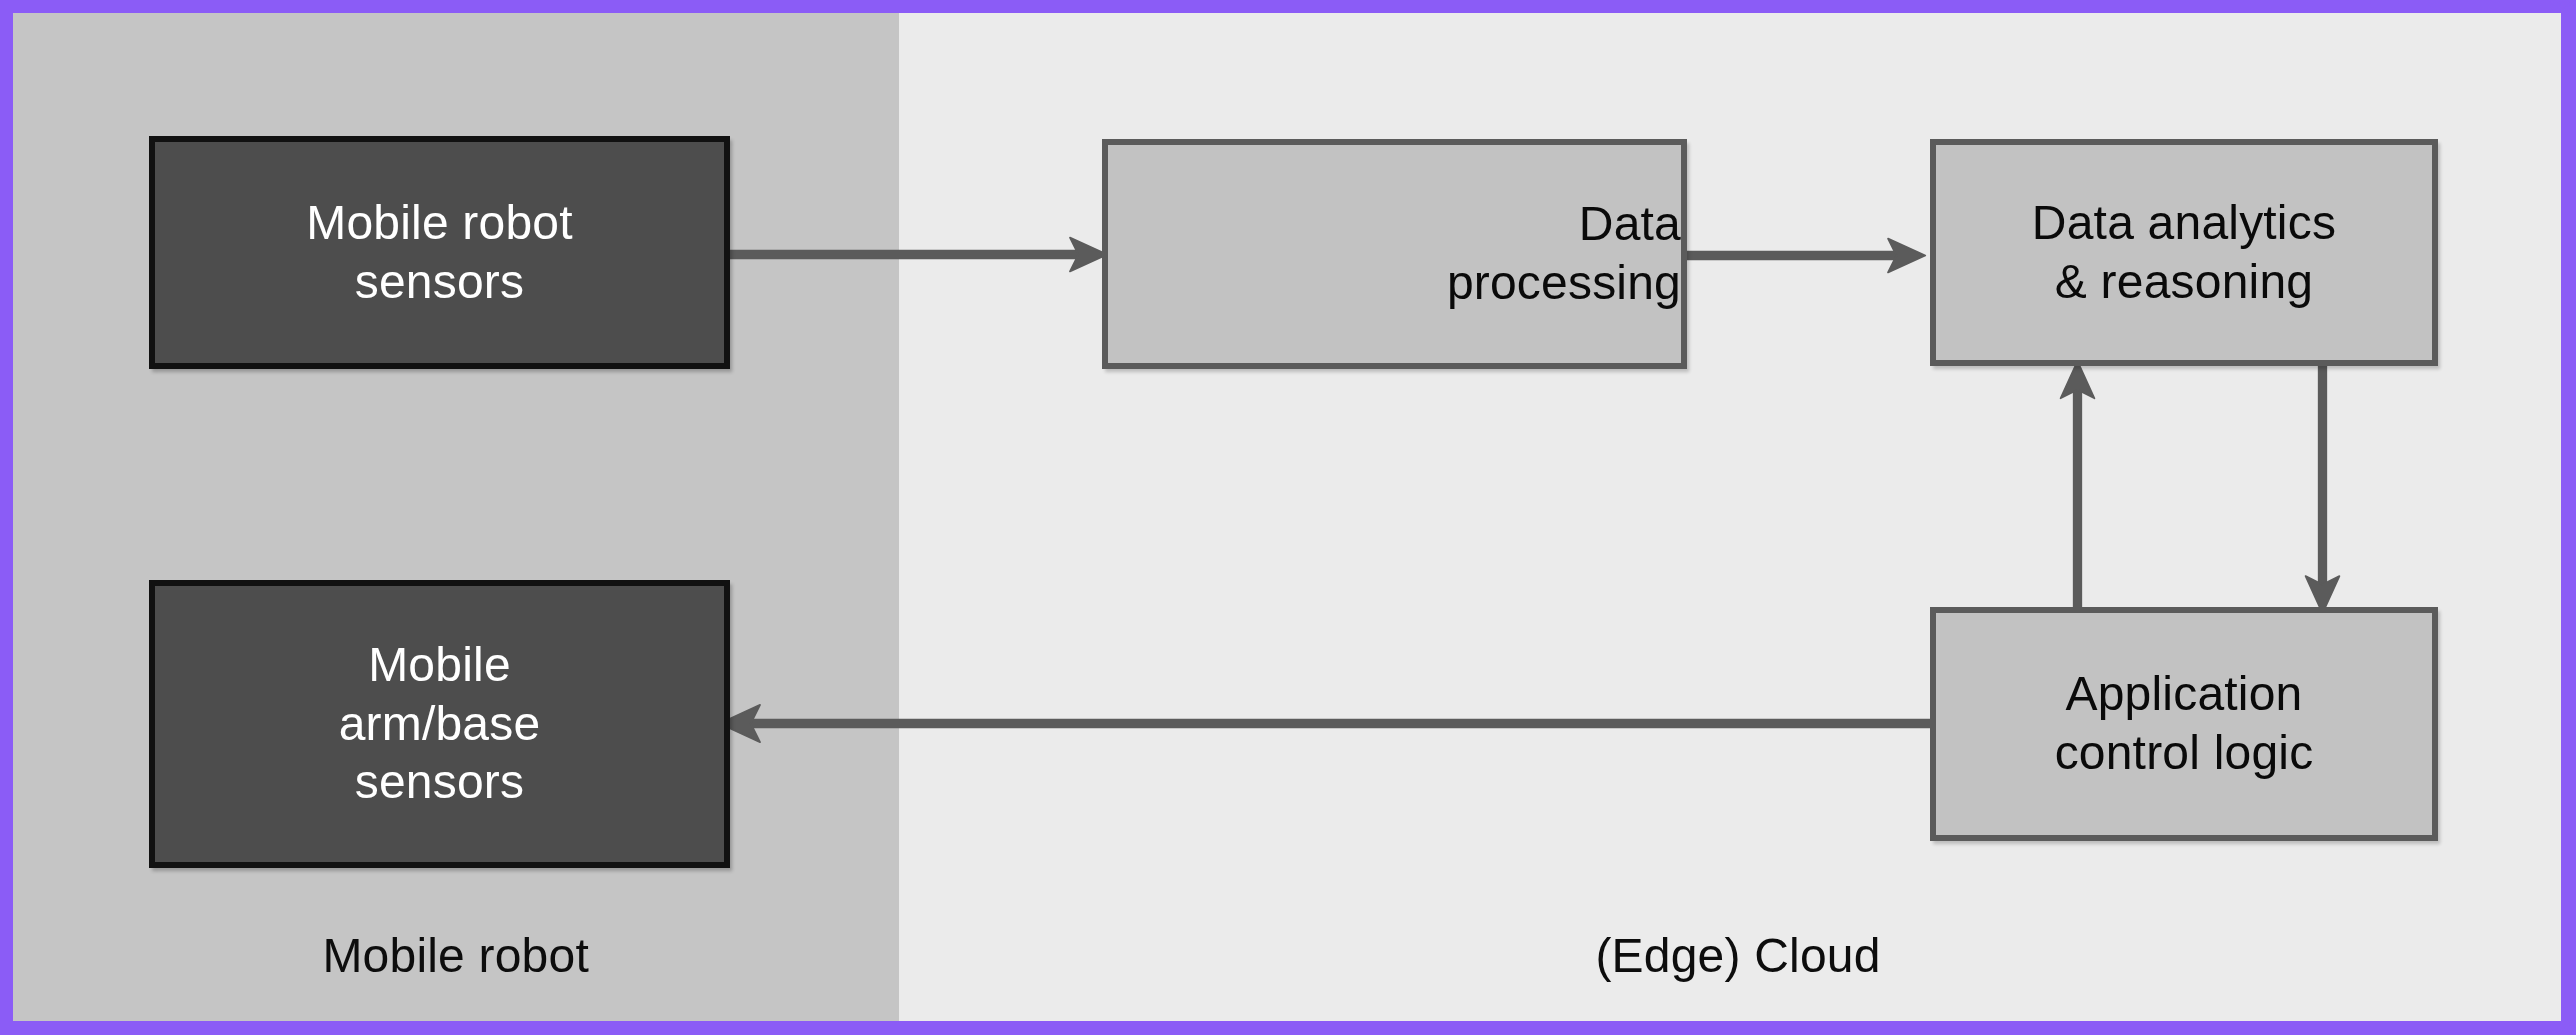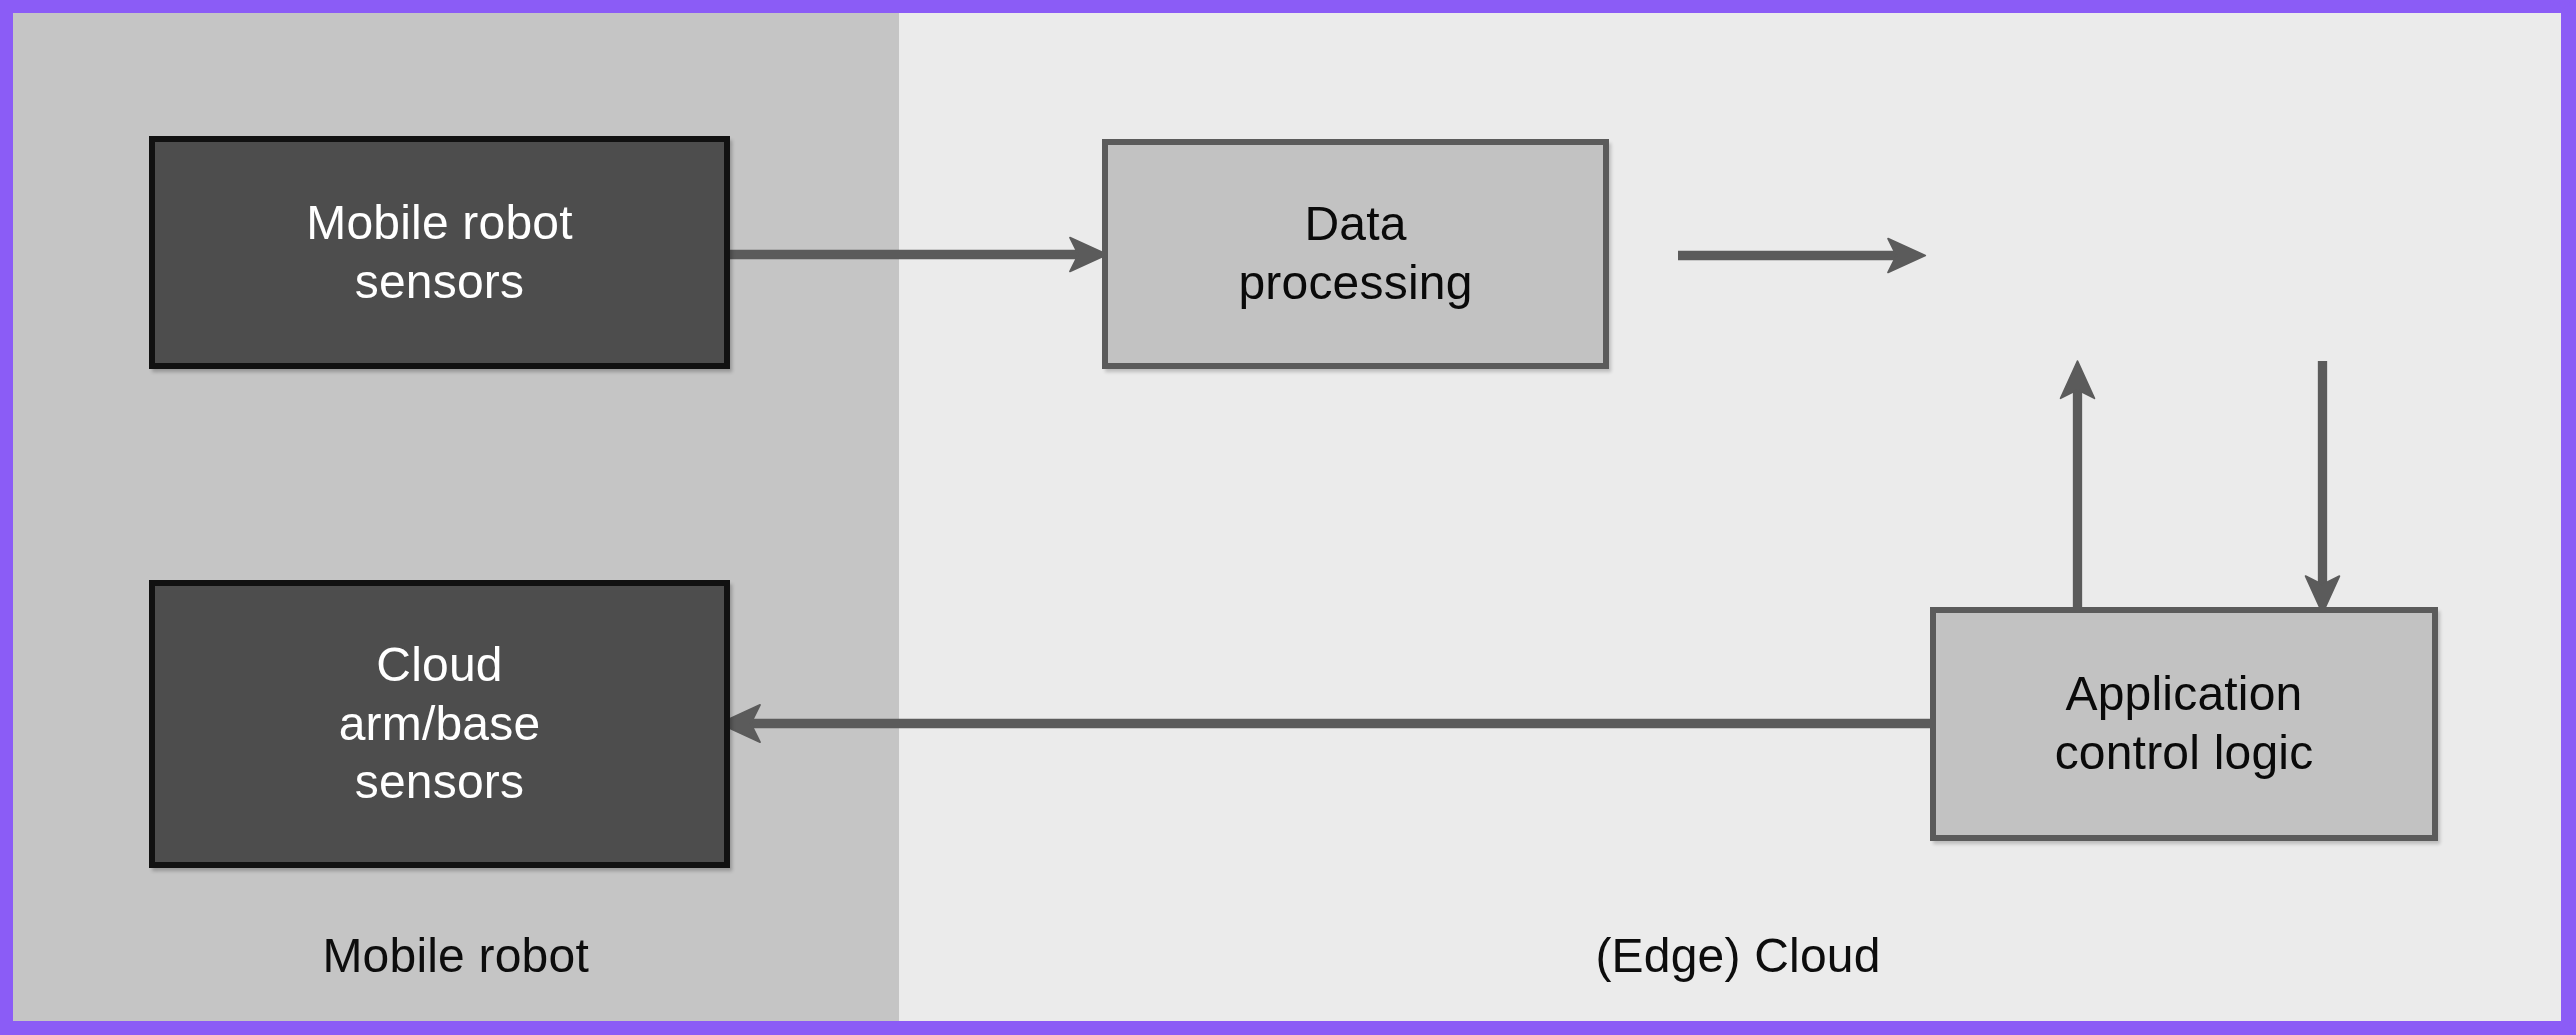--- a/index.html
+++ b/index.html
@@ -81,21 +81,21 @@
     background: #c2c2c2;
     color: #0a0a0a;
     border: 6px solid #5b5b5b;
     box-shadow: 3.4px 4.2px 3.4px rgba(0,0,0,0.20);
   }
   .node .line {
     display: block;
   }
 
   #node-sensors        { left: 149px;  top: 136px; width: 581px;  height: 233px; }
-  #node-dataproc       { left: 1102px; top: 139px; width: 507px;  height: 230px; }
+  #node-dataproc       { left: 1102px; top: 139px; width: 585px;  height: 230px; align-items: flex-end; }
   #node-analytics      { left: 1930px; top: 139px; width: 508px;  height: 227px; }
   #node-armbase        { left: 149px;  top: 580px; width: 581px;  height: 288px; }
   #node-appcontrol     { left: 1930px; top: 607px; width: 508px;  height: 234px; }
 
   
   .conn {
     position: absolute;
   }
   .conn svg {
     display: block;
@@ -159,28 +159,32 @@
   <div class="node dark" id="node-sensors">
     <span class="line">Mobile robot</span>
     <span class="line">sensors</span>
   </div>
 
   <div class="node light" id="node-dataproc">
     <span class="line">Data</span>
     <span class="line">processing</span>
   </div>
 
+  <div class="node light" id="node-analytics">
+    <span class="line">Data analytics</span>
+    <span class="line">&amp; reasoning</span>
+  </div>
 
   <div class="node light" id="node-appcontrol">
     <span class="line">Application</span>
     <span class="line">control logic</span>
   </div>
 
   <div class="node dark" id="node-armbase">
-    <span class="line">Cloud</span>
+    <span class="line">Mobile</span>
     <span class="line">arm/base</span>
     <span class="line">sensors</span>
   </div>
 
   <div class="zone-caption" id="caption-robot">Mobile robot</div>
   <div class="zone-caption" id="caption-cloud">(Edge) Cloud</div>
 
 </div>
 
 

